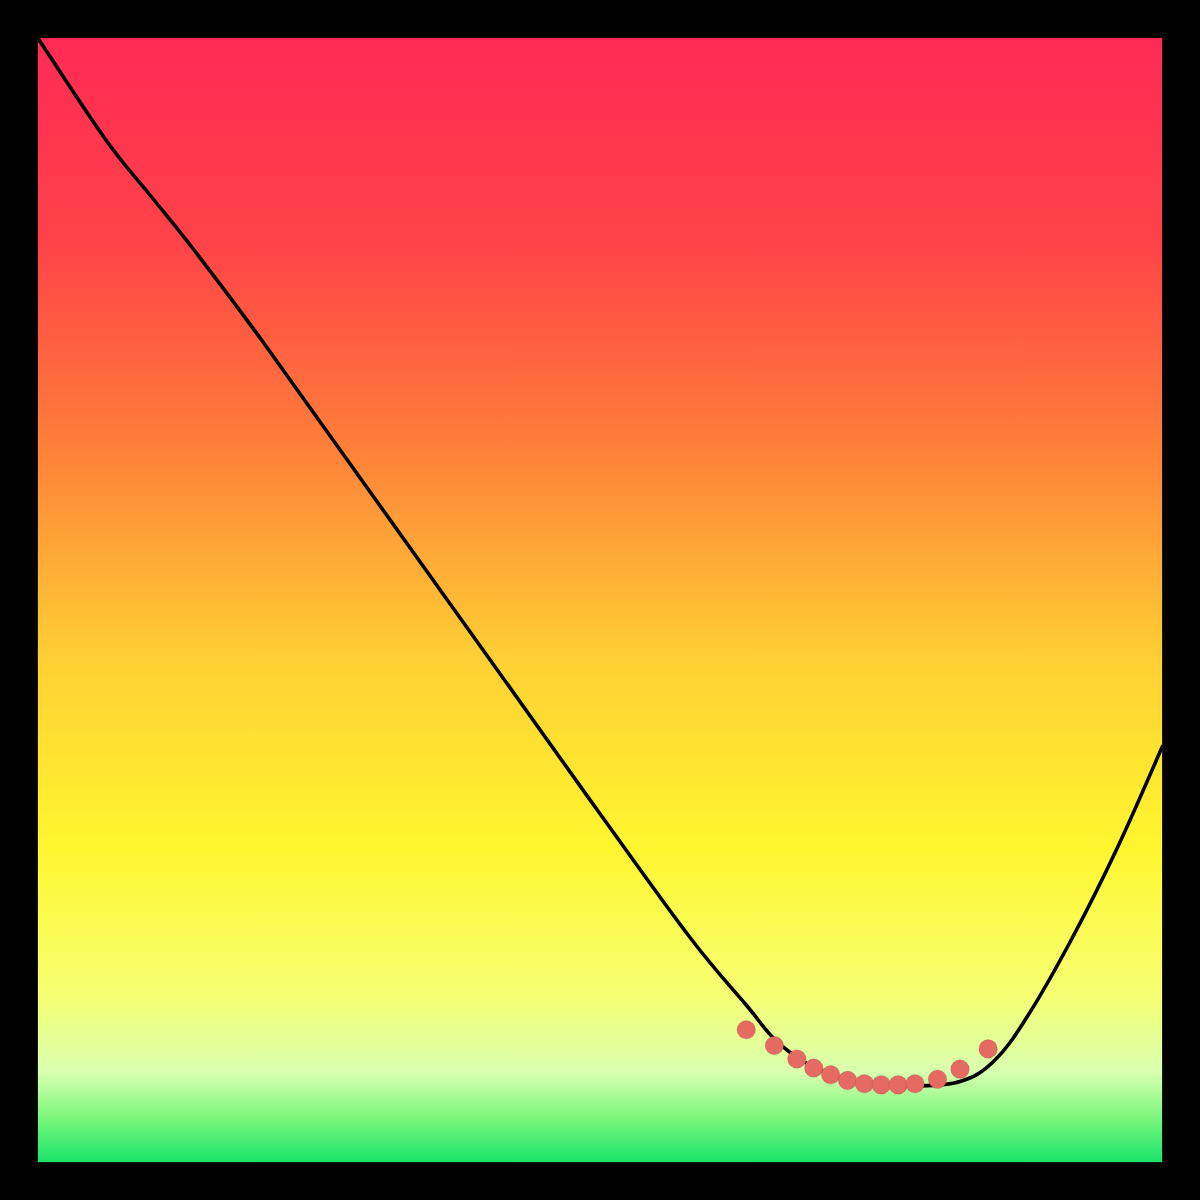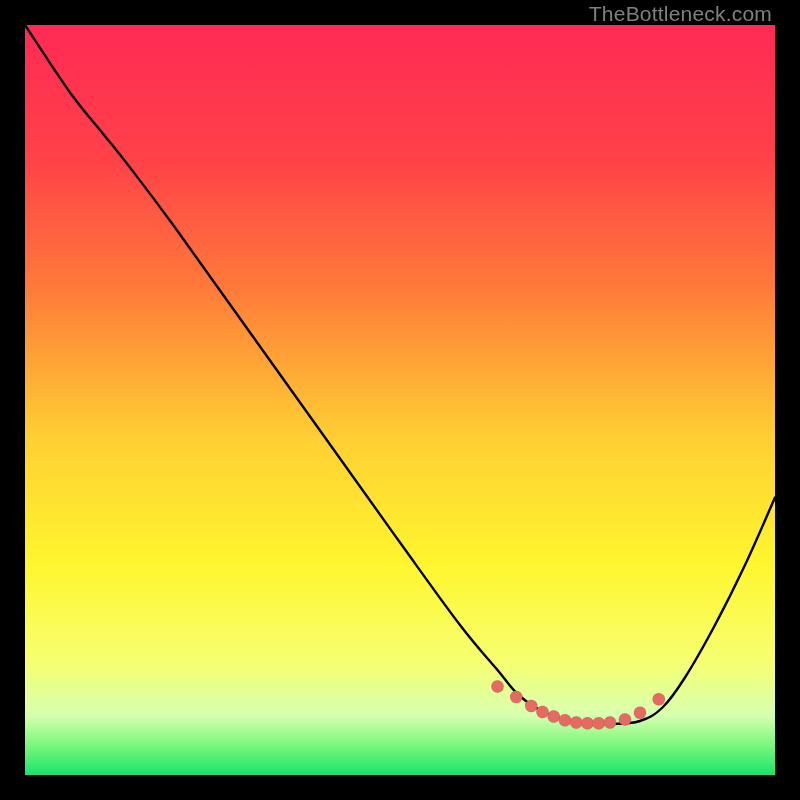--- a/index.html
+++ b/index.html
@@ -23,21 +23,20 @@
     font-size: 21px;
     font-weight: 500;
     letter-spacing: 0.2px;
   }
   svg { display: block; }
 </style>
 </head>
 <body>
 
 <div class="frame">
-  <div class="watermark">TheBottleneck.com</div>
 
   <div class="plot">
     <svg id="chart-svg" width="750" height="750" viewBox="0 0 750 750" preserveAspectRatio="none">
       <defs>
         <linearGradient id="bg-grad" x1="0" y1="0" x2="0" y2="1">
             <stop offset="0%" stop-color="#ff2a55"></stop>
             <stop offset="18%" stop-color="#ff4248"></stop>
             <stop offset="35%" stop-color="#ff7a3a"></stop>
             <stop offset="55%" stop-color="#ffcf33"></stop>
             <stop offset="72%" stop-color="#fff62f"></stop>

